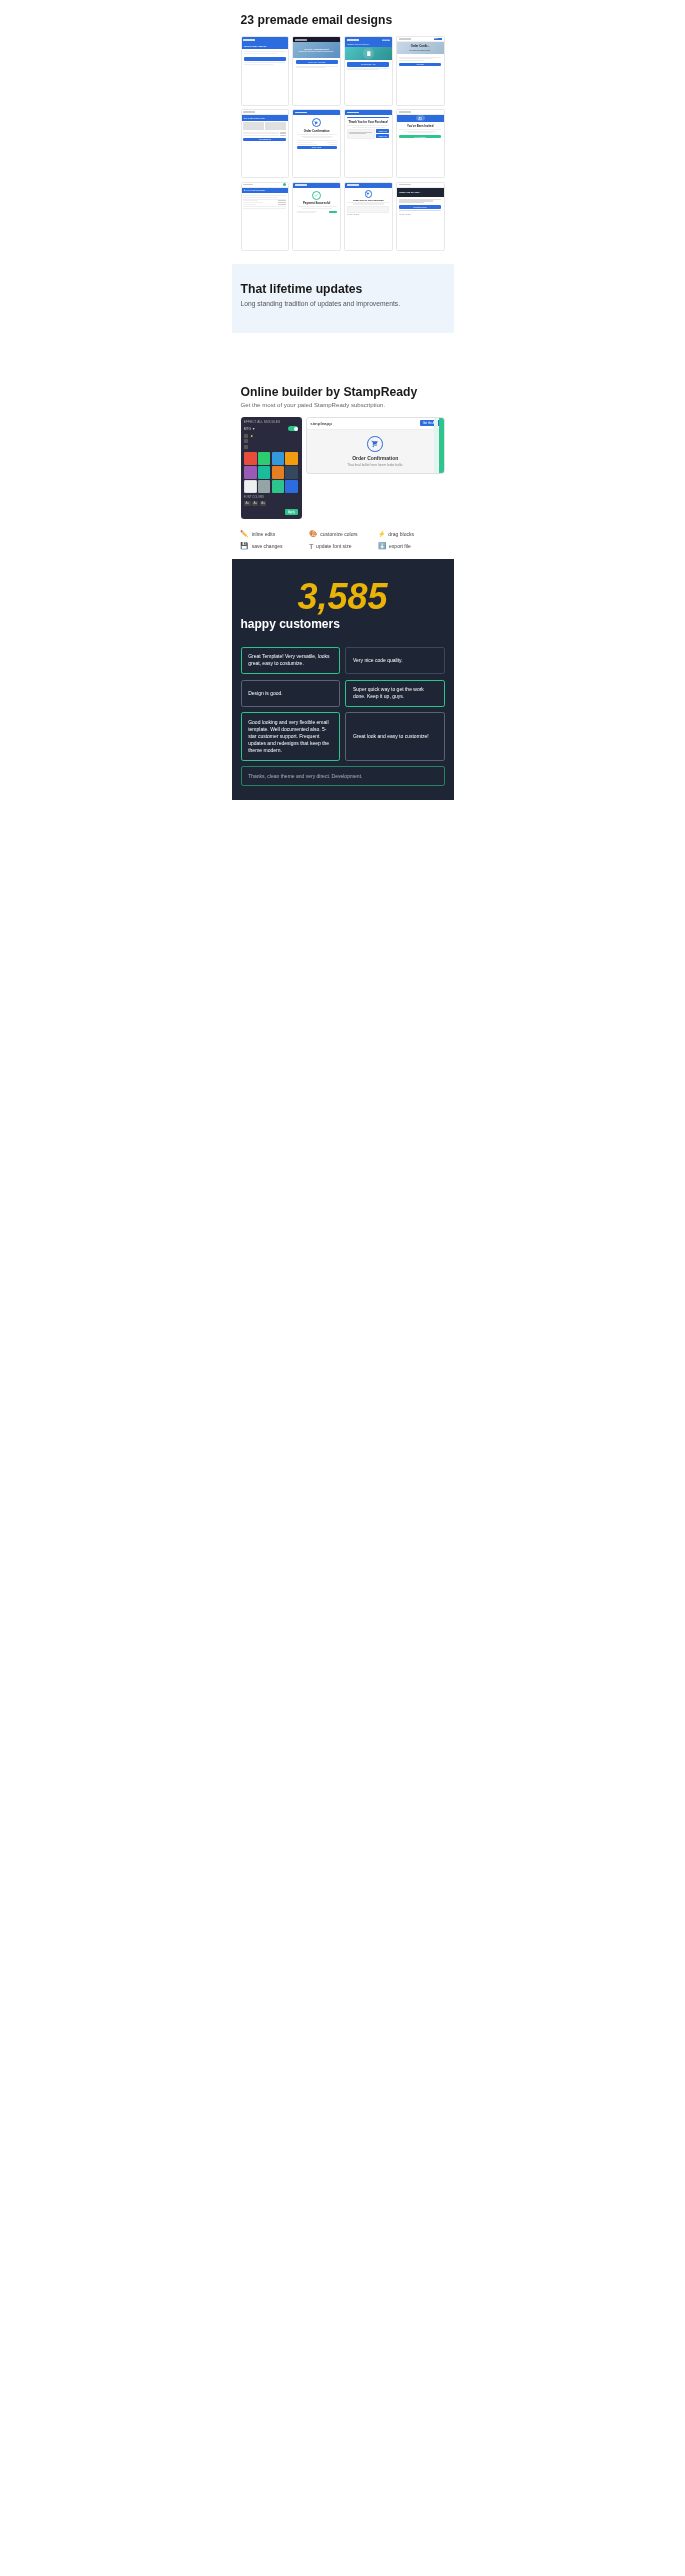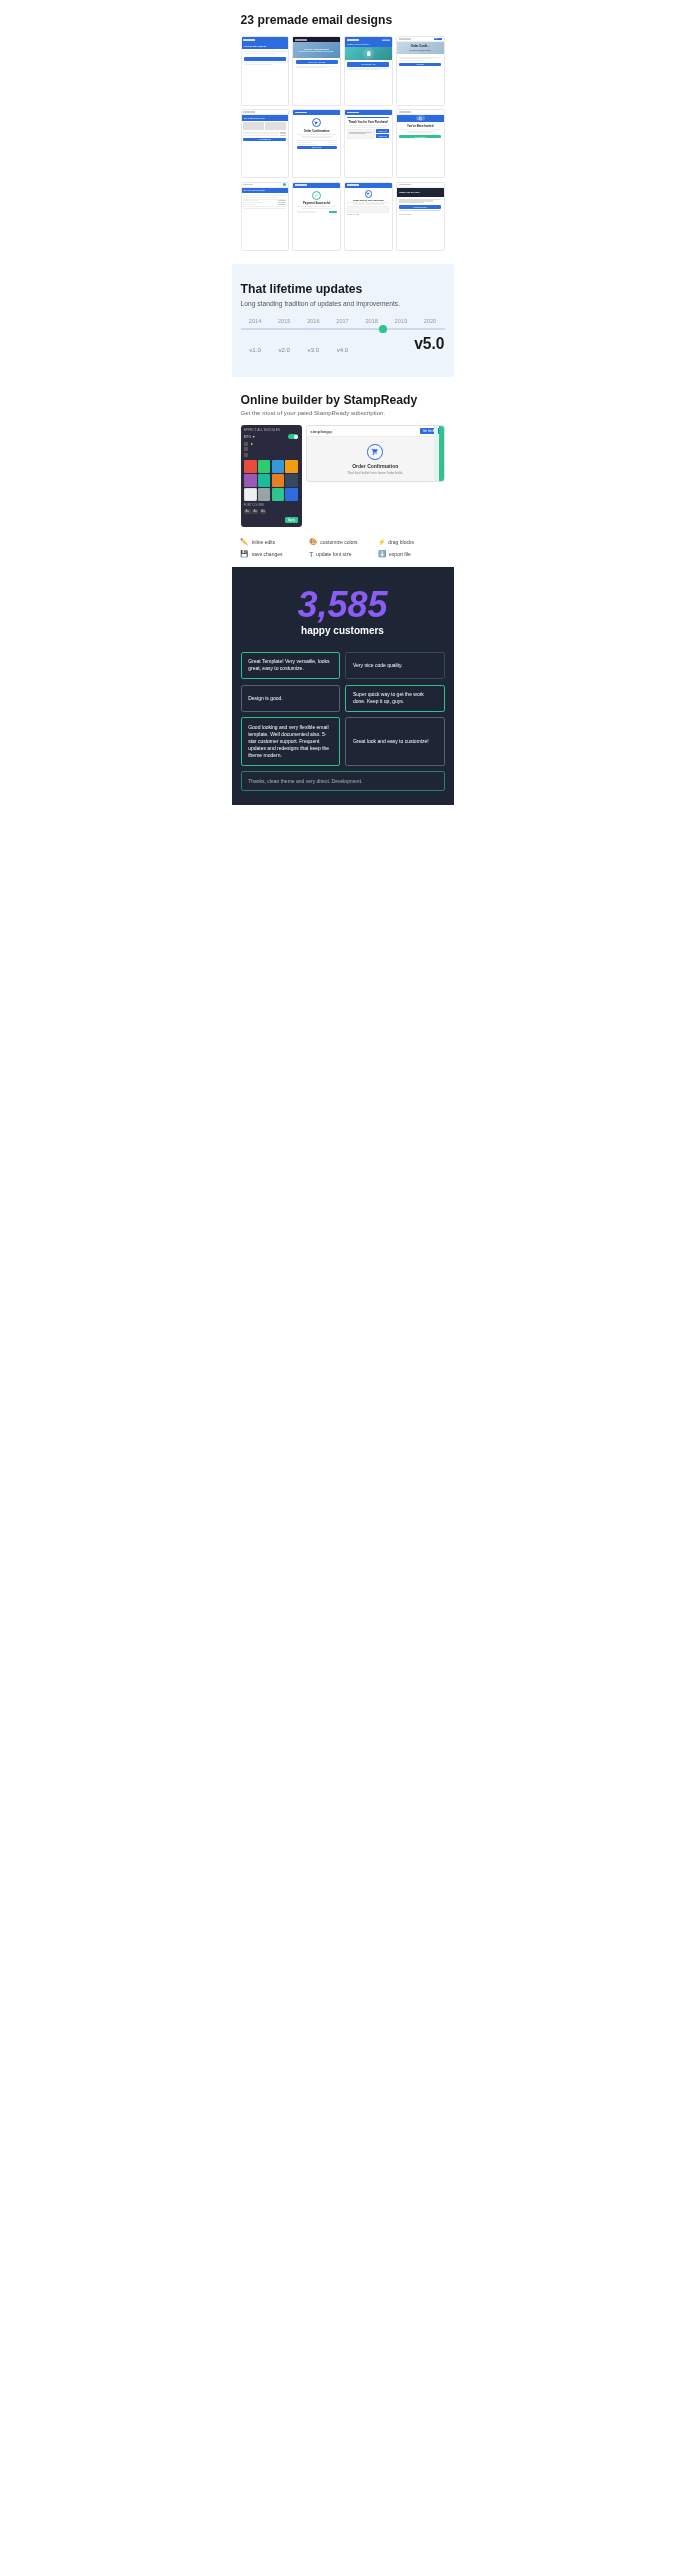--- a/index.html
+++ b/index.html
@@ -109,21 +109,21 @@
       font-size: 15.6px;
       font-weight: 900;
       color: #1a1a1a;
     }
 
     
     .section-builder {
       padding: 15.6px 9px 9px;
       background: #fff;
     }
-    .section-builder .section-title { margin-bottom: 2.2px; }
+    .section-builder .section-title { margin-bottom: 2.2px; margin-top: 36px; }
     .section-builder .subtitle {
       font-size: 6.1px;
       color: #666;
       margin-bottom: 9px;
     }
     .builder-mockup {
       display: flex;
       gap: 4.4px;
       margin-bottom: 11px;
       align-items: flex-start;
@@ -266,28 +266,28 @@
 
     
     .section-customers {
       background: #1e2535;
       padding: 20px 9px 13.3px;
     }
     .customers-count {
       text-align: center;
       font-size: 36px;
       font-weight: 900;
-      color: #8b5cf6;
+      color: #eab308;
       line-height: 1;
       margin-bottom: 2.2px;
       font-style: italic;
     }
     .customers-label {
-      text-align: center;
-      font-size: 10px;
+      text-align: left;
+      font-size: 12px;
       font-weight: 600;
       color: #fff;
       margin-bottom: 15.6px;
     }
     .testimonials-grid {
       display: grid;
       grid-template-columns: 1fr 1fr;
       gap: 5.6px;
     }
     .testimonial {
@@ -611,41 +611,20 @@
         </div>
       </div>
     </div>
 
   </div>
 </section>
 
 <section class="section-updates">
   <h2 class="section-title">That lifetime updates</h2>
   <p class="subtitle">Long standing tradition of updates and improvements.</p>
-  <div class="timeline-wrapper">
-    <div class="timeline-years">
-      <div class="timeline-year">2014</div>
-      <div class="timeline-year">2015</div>
-      <div class="timeline-year">2016</div>
-      <div class="timeline-year">2017</div>
-      <div class="timeline-year">2018</div>
-      <div class="timeline-year">2019</div>
-      <div class="timeline-year">2020</div>
-    </div>
-    <div class="timeline-line">
-      <div class="timeline-dot"></div>
-    </div>
-    <div class="timeline-versions">
-      <div class="timeline-version">v1.0</div>
-      <div class="timeline-version">v2.0</div>
-      <div class="timeline-version">v3.0</div>
-      <div class="timeline-version">v4.0</div>
-      <div class="timeline-version active" style="grid-column: span 3; text-align: right; flex: 3;">v5.0</div>
-    </div>
-  </div>
 </section>
 
 <section class="section-builder">
   <h2 class="section-title">Online builder by StampReady</h2>
   <p class="subtitle">Get the most of your paied StampReady subscription.</p>
 
   <div class="builder-mockup">
 
     <div class="builder-panel">
       <div class="builder-panel-header">EFFECT ALL MODULES</div>

